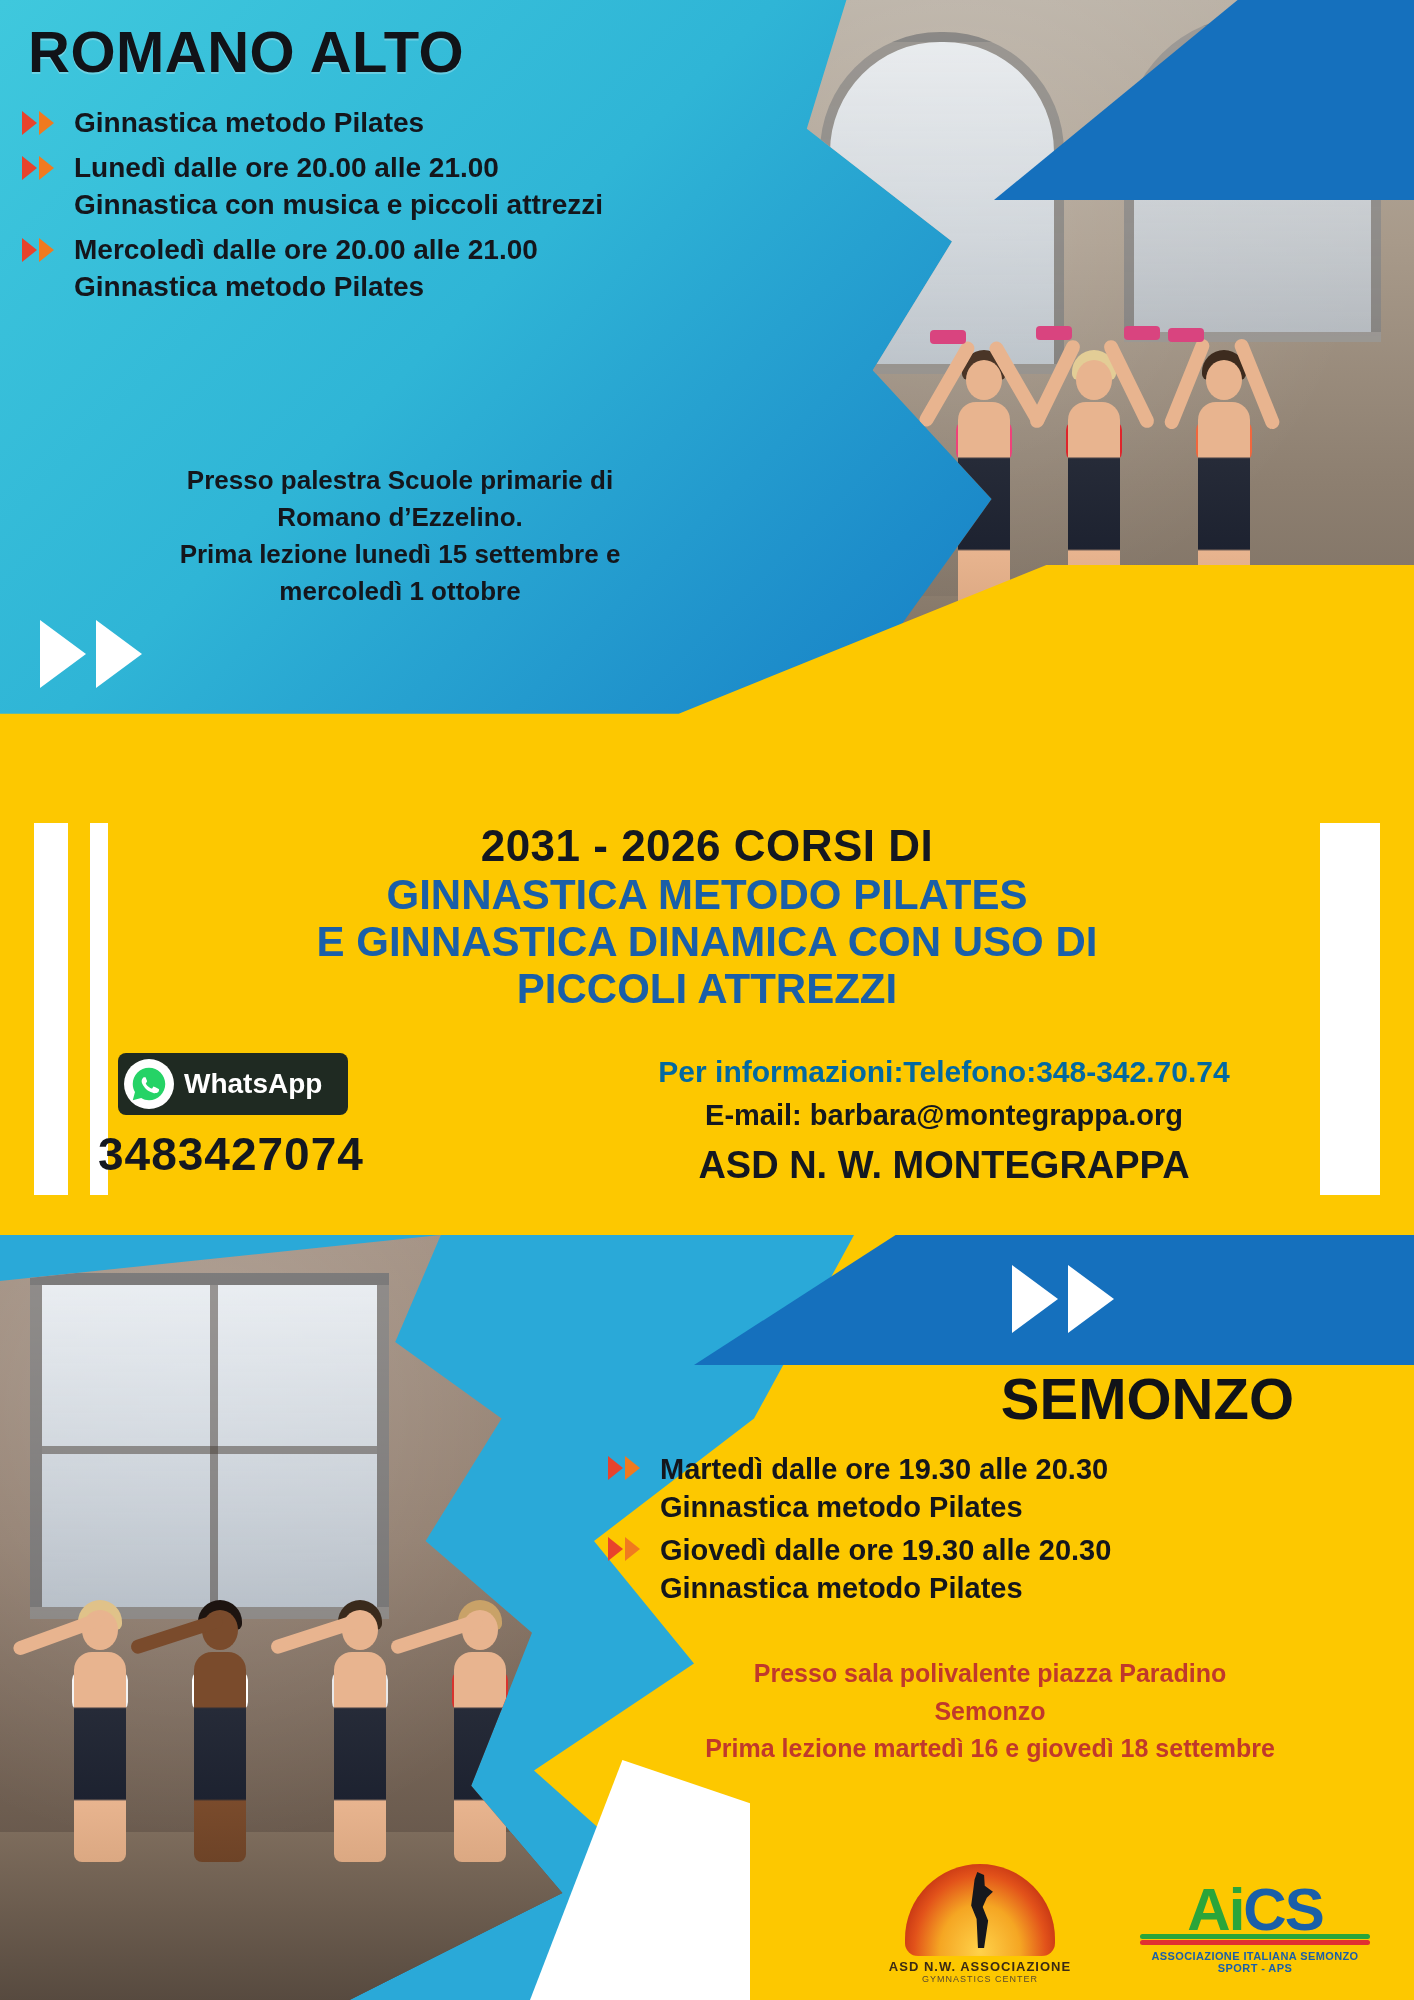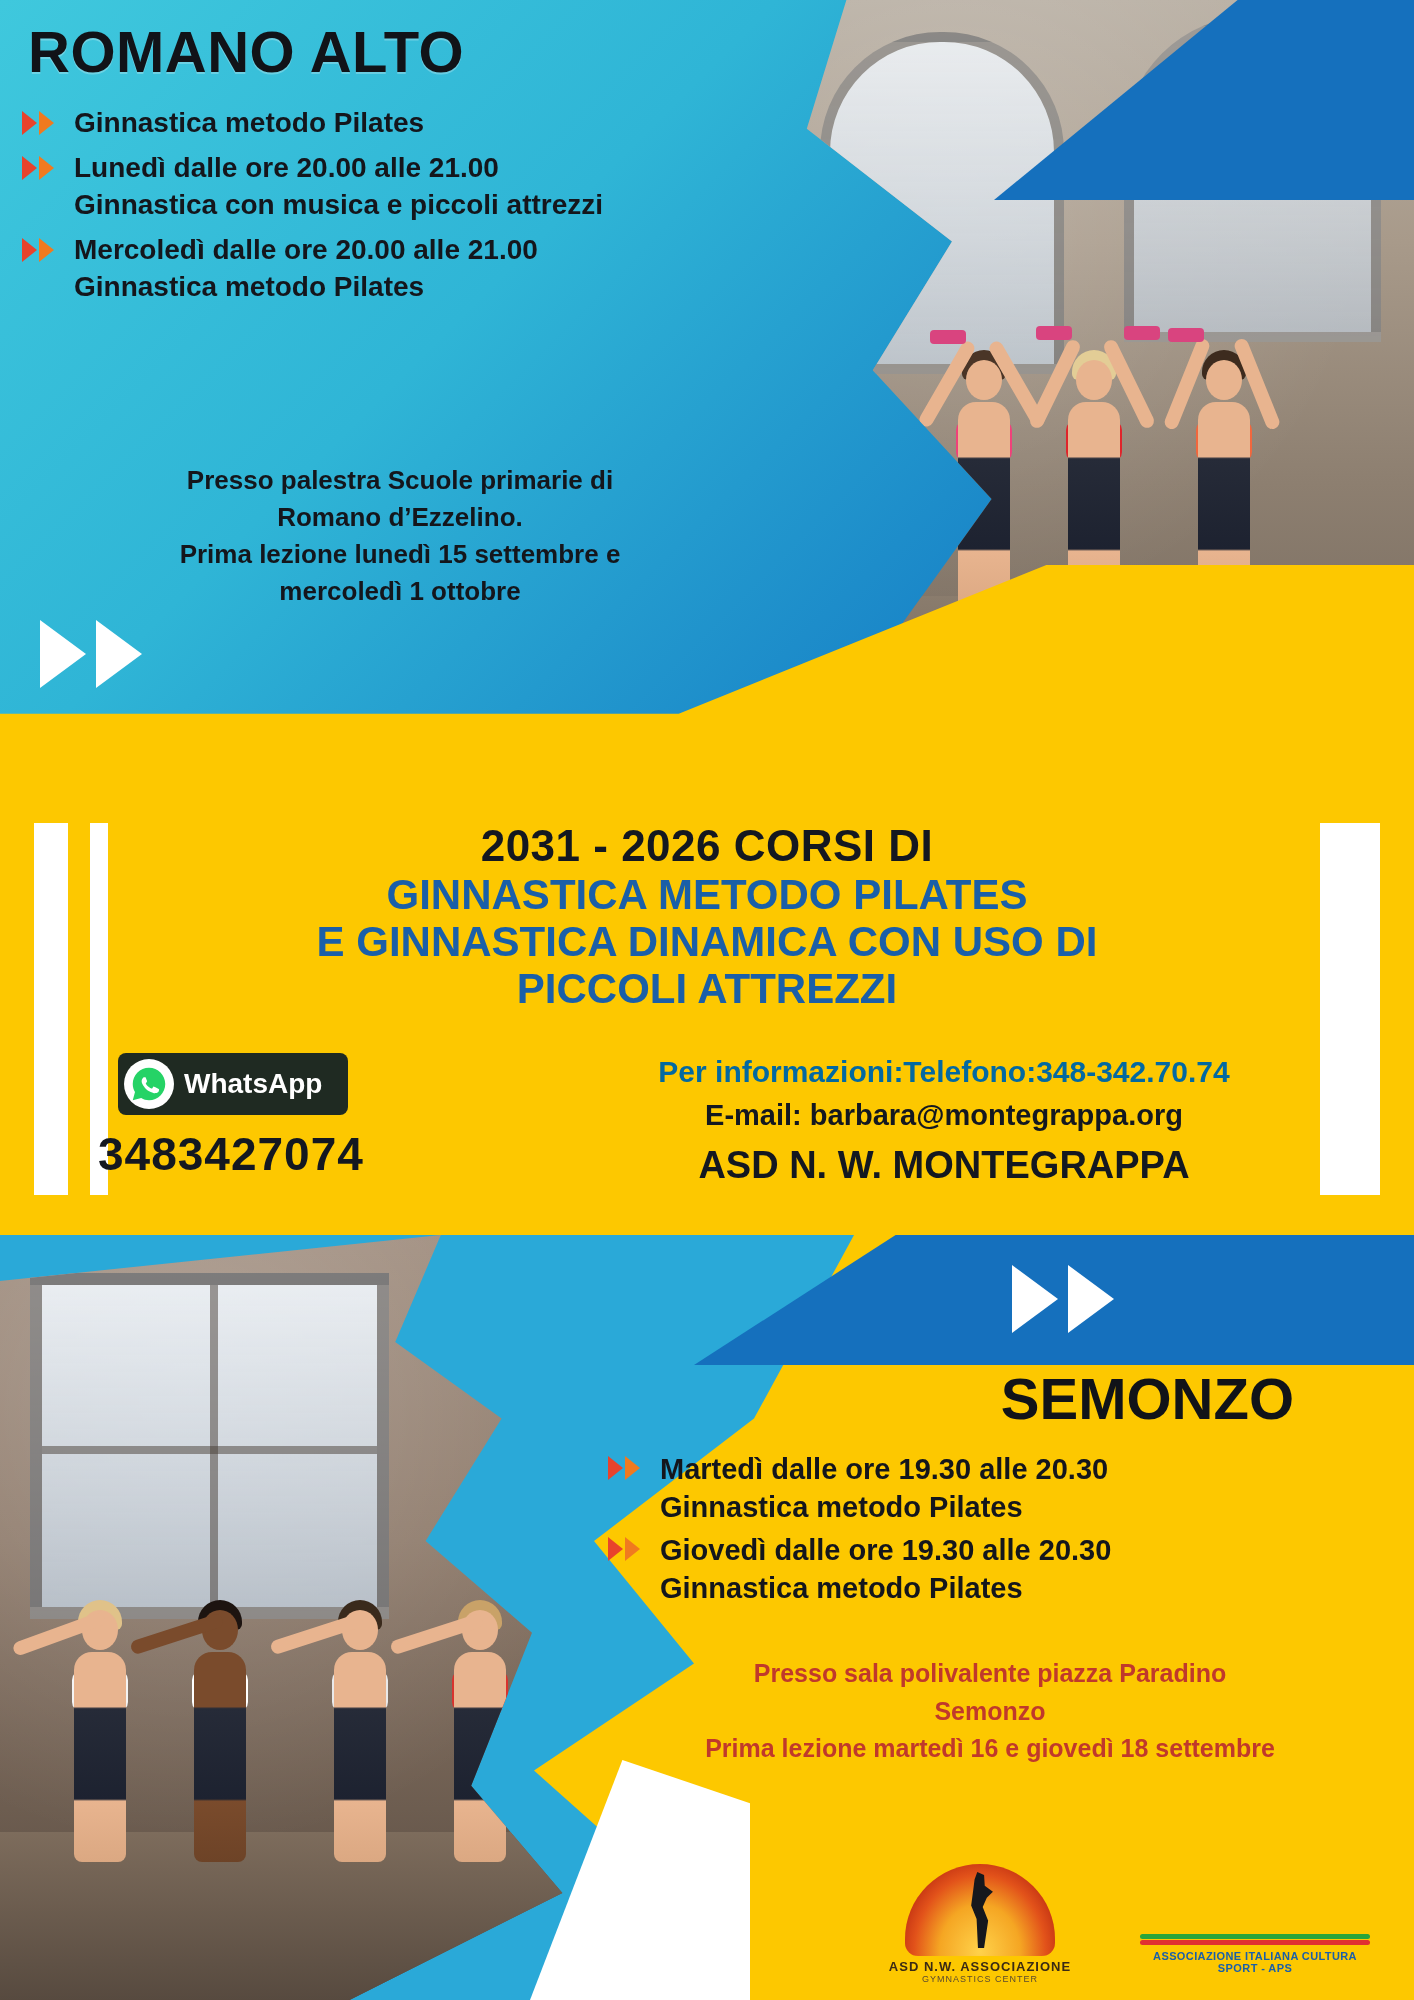--- a/index.html
+++ b/index.html
@@ -685,21 +685,24 @@
 
     <div class="logo-montegrappa">
       <div class="logo-sun">
         <div class="logo-person"></div>
       </div>
       <div class="logo-mg-name">ASD N.W. ASSOCIAZIONE</div>
       <div class="logo-mg-sub">GYMNASTICS CENTER</div>
     </div>
 
     <div class="logo-aics">
+      <div class="aics-mark">
+        <span class="a">Ai</span><span>CS</span>
+      </div>
       <div class="aics-bands">
         <span class="b1"></span>
           <span class="b2"></span>
       </div>
-      <div class="aics-sub">ASSOCIAZIONE ITALIANA CULTURA SPORT - APS</div>
+      <div class="aics-sub">ASSOCIAZIONE ITALIANA SEMONZO SPORT - APS</div>
     </div>
   </div>
 
 </div>
 
 </body></html>

